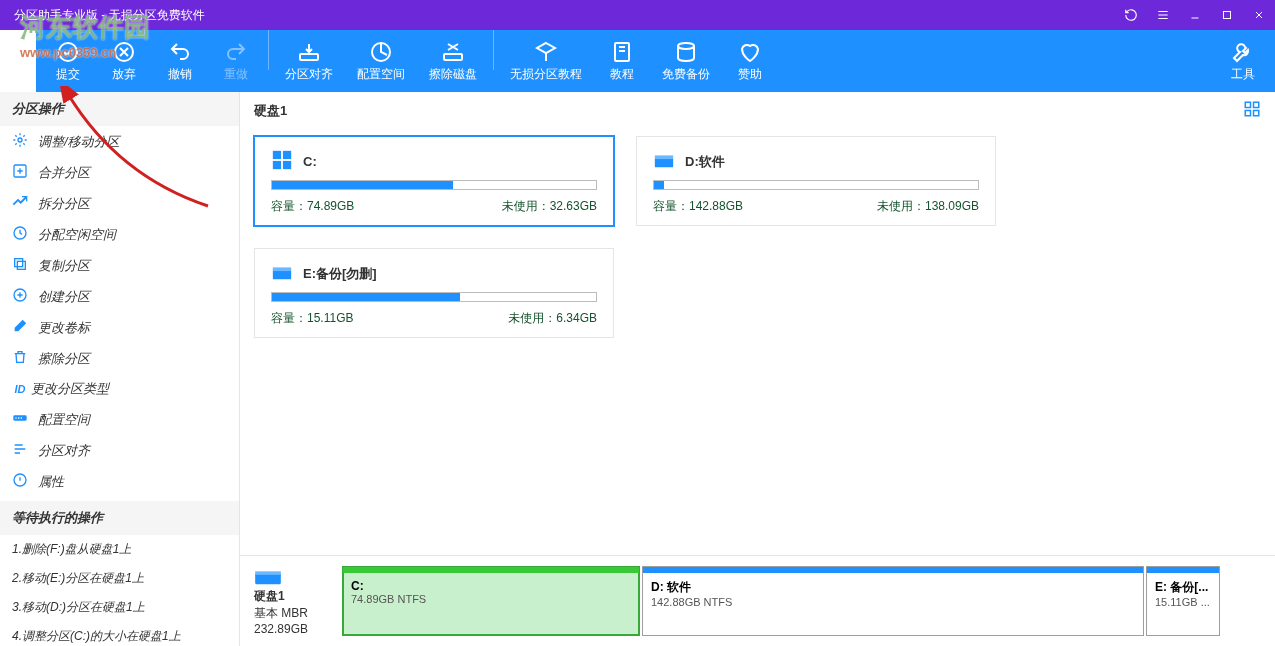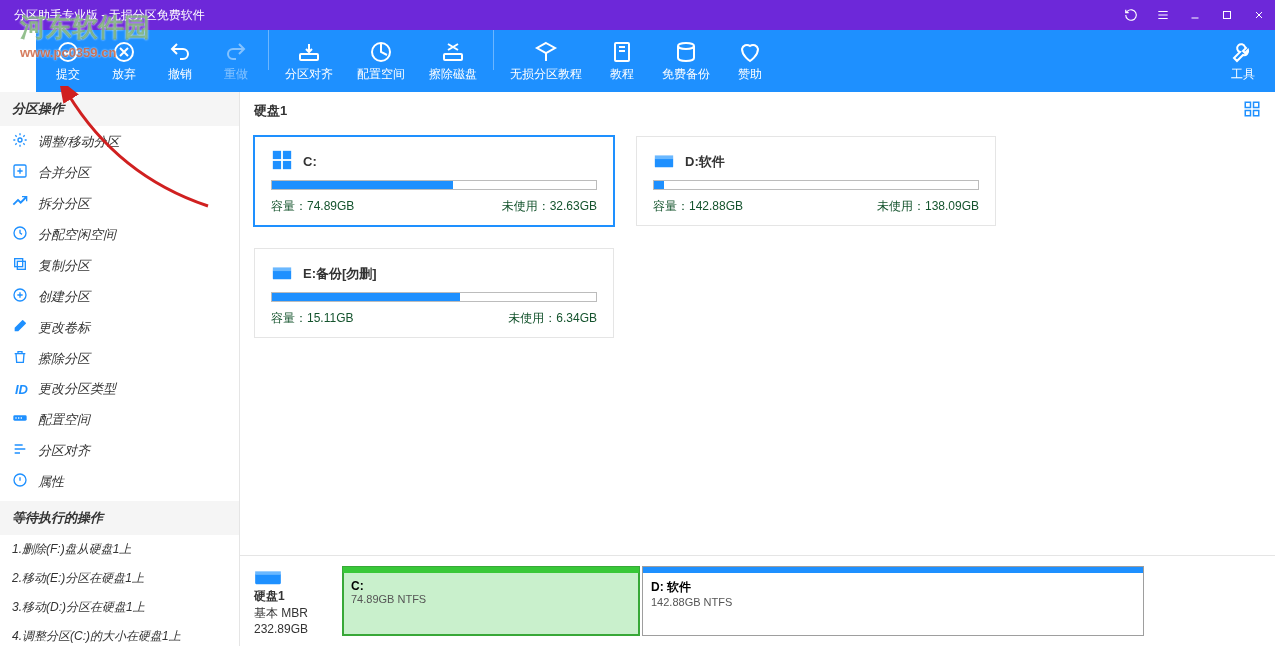--- a/index.html
+++ b/index.html
@@ -15,21 +15,21 @@
 .tb-btn.dis { opacity: .45; }
 .tb-btn svg { width: 24px; height: 24px; margin-bottom: 2px; }
 .tb-sep { width: 1px; height: 40px; background: rgba(255,255,255,.35); margin: 0 4px; }
 .tb-spacer { flex: 1; }
 
 .body { display: flex; height: calc(100% - 92px); }
 .sidebar { width: 240px; border-right: 1px solid #e5e5e5; overflow-y: auto; font-style: italic; }
 .side-head { background: #f5f5f5; padding: 8px 12px; font-size: 13px; font-weight: bold; color: #333; }
 .side-item { display: flex; align-items: center; padding: 6px 12px; font-size: 13px; color: #333; cursor: pointer; }
 .side-item svg { width: 16px; height: 16px; margin-right: 10px; color: #1e90ff; }
-.side-item.id-ico span.idtxt { color:#1e90ff; font-weight:bold; font-size:13px; margin-right:10px; width:16px; text-align:right; }
+.side-item.id-ico span.idtxt { color:#1e90ff; font-weight:bold; font-size:11px; margin-right:3px; width:16px; text-align:center; }
 .pending-item { padding: 6px 12px; font-size: 12px; color: #333; }
 
 .main { flex: 1; display: flex; flex-direction: column; background: #fff; }
 .main-head { display: flex; align-items: center; padding: 8px 14px; font-size: 13px; color: #333; font-weight: bold; }
 .main-head .viewbtn { margin-left: auto; color: #1e90ff; font-size: 16px; cursor: pointer; }
 
 .cards { padding: 6px 14px; display: flex; flex-wrap: wrap; gap: 22px; overflow-y: auto; flex: 1; align-content: flex-start; }
 .card { width: 360px; border: 1px solid #e5e5e5; padding: 12px 16px 10px; }
 .card.sel { border: 1px solid #1e90ff; box-shadow: 0 0 0 1px #1e90ff; }
 .card .row1 { display: flex; align-items: center; font-size: 13px; font-weight: bold; color: #333; }
@@ -365,20 +365,27 @@
               <div class="pinfo">74.89GB NTFS</div>
             </div>
           </div>
           <div class="part d">
             <div class="topbar"></div>
             <div class="ct">
               <div class="pname">D: 软件</div>
               <div class="pinfo">142.88GB NTFS</div>
             </div>
           </div>
+          <div class="part e">
+            <div class="topbar"></div>
+            <div class="ct">
+              <div class="pname">E: 备份[...</div>
+              <div class="pinfo">15.11GB ...</div>
+            </div>
+          </div>
         </div>
     </div>
   </div>
 </div>
 
 <div class="watermark">
   <span>河东软件园</span>
   <small>www.pc0359.cn</small>
 </div>
 

